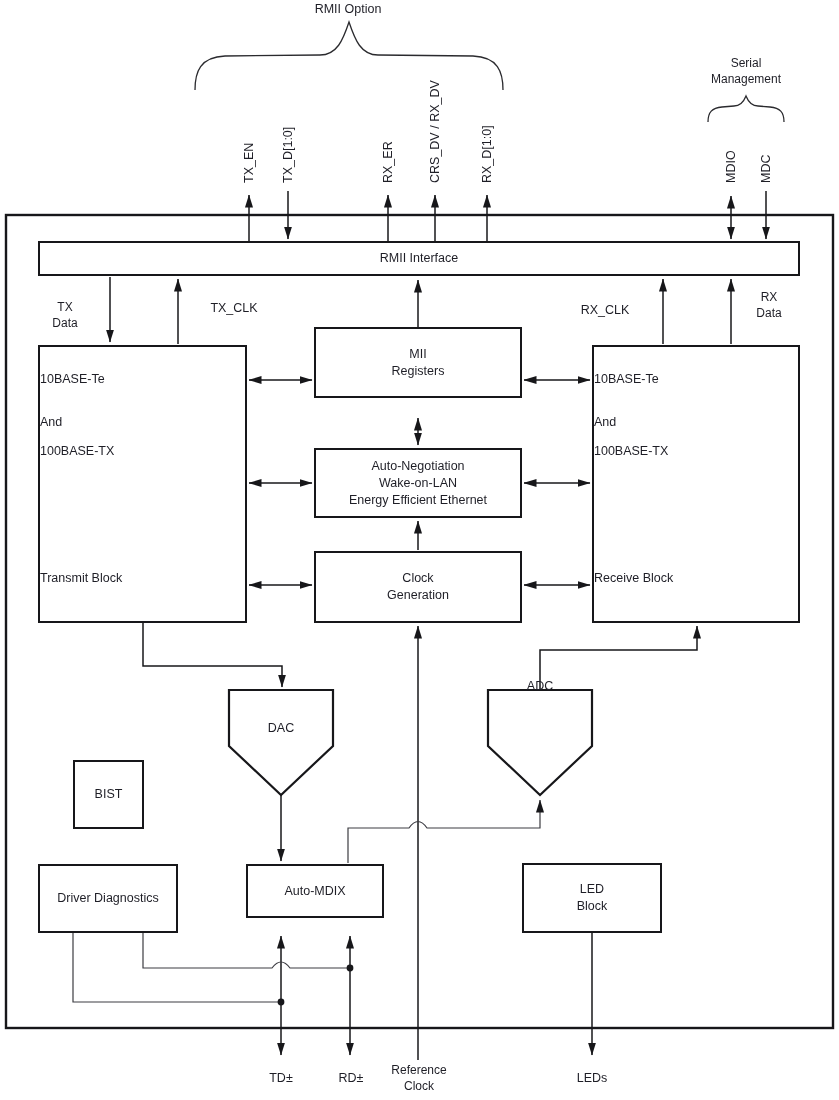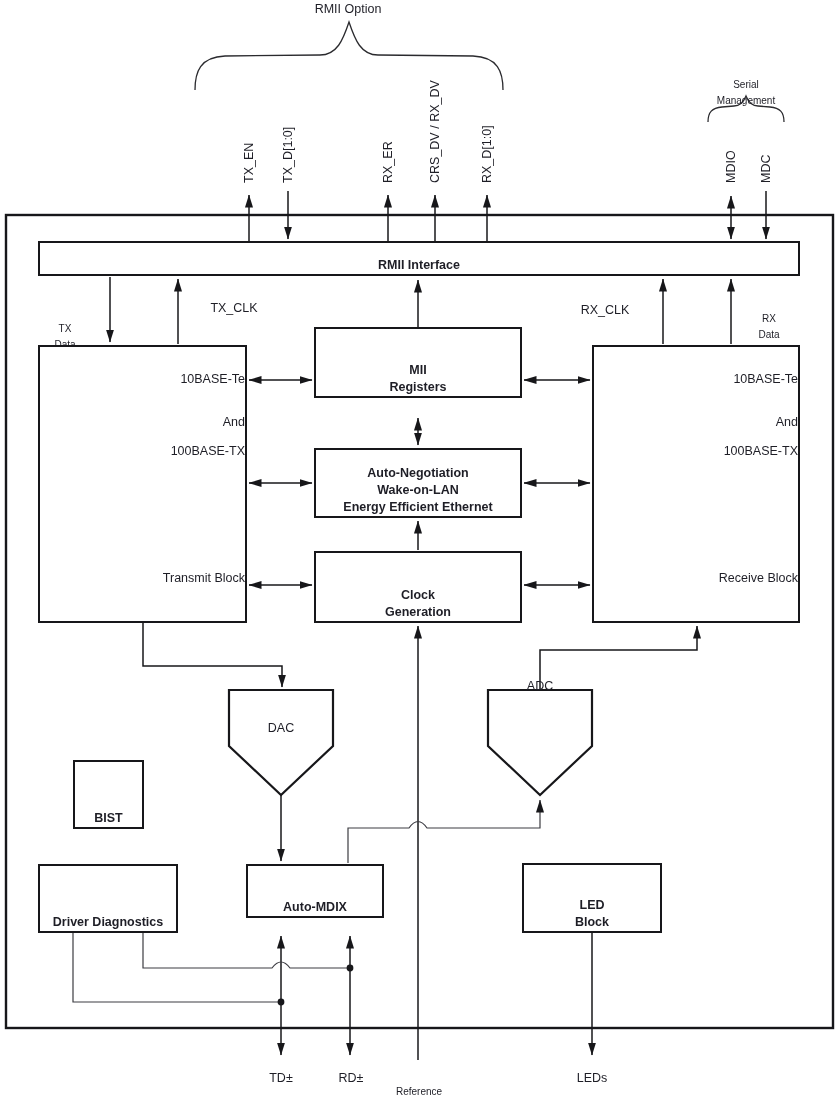--- a/index.html
+++ b/index.html
@@ -2,27 +2,27 @@
 <html style="--line: #17171a; --thin: #3c3c42; --text: #1e1e26; --bg: #ffffff;"><head>
 <meta charset="utf-8">
 <style>
   :root{ --line:#17171a; --thin:#3c3c42; --text:#1e1e26; --bg:#ffffff; }
   html,body{margin:0;padding:0;background:#fff;}
   #stage{position:relative;width:839px;height:1100px;background:var(--bg);
          font-family:"Liberation Sans",sans-serif;color:var(--text);overflow:hidden;}
   #wires{position:absolute;left:0;top:0;width:839px;height:1100px;}
   .box{position:absolute;background:#fff;border:2.4px solid var(--line);box-sizing:border-box;
        font-size:12.5px;color:var(--text);}
-  .flexcol{display:flex;flex-direction:column;align-items:center;justify-content:flex-end;
-           text-align:center;line-height:17px;font-weight:bold;}
-  .bline{position:absolute;left:0;right:0;text-align:right;line-height:14px;}
+  .flexcol{display:flex;flex-direction:column;align-items:center;justify-content:center;
+           text-align:center;line-height:17px;}
+  .bline{position:absolute;left:0;right:0;text-align:left;line-height:14px;}
   .lbl{position:absolute;transform:translateX(-50%);white-space:nowrap;font-size:12.5px;
        line-height:14px;text-align:center;}
-  .lbl2{position:absolute;transform:translateX(-50%);white-space:nowrap;font-size:10px;
-        line-height:16px;text-align:center;margin-top:22px;}
+  .lbl2{position:absolute;transform:translateX(-50%);white-space:nowrap;font-size:12px;
+        line-height:16px;text-align:center;}
   .lbl2 span{display:block;}
   .vlbl{position:absolute;transform:rotate(-90deg);transform-origin:0 0;white-space:nowrap;
         font-size:12.5px;line-height:14px;}
 </style>
 </head>
 <body>
 
 <div id="stage">
 
   <svg id="wires" viewBox="0 0 839 1100" xmlns="http://www.w3.org/2000/svg">

